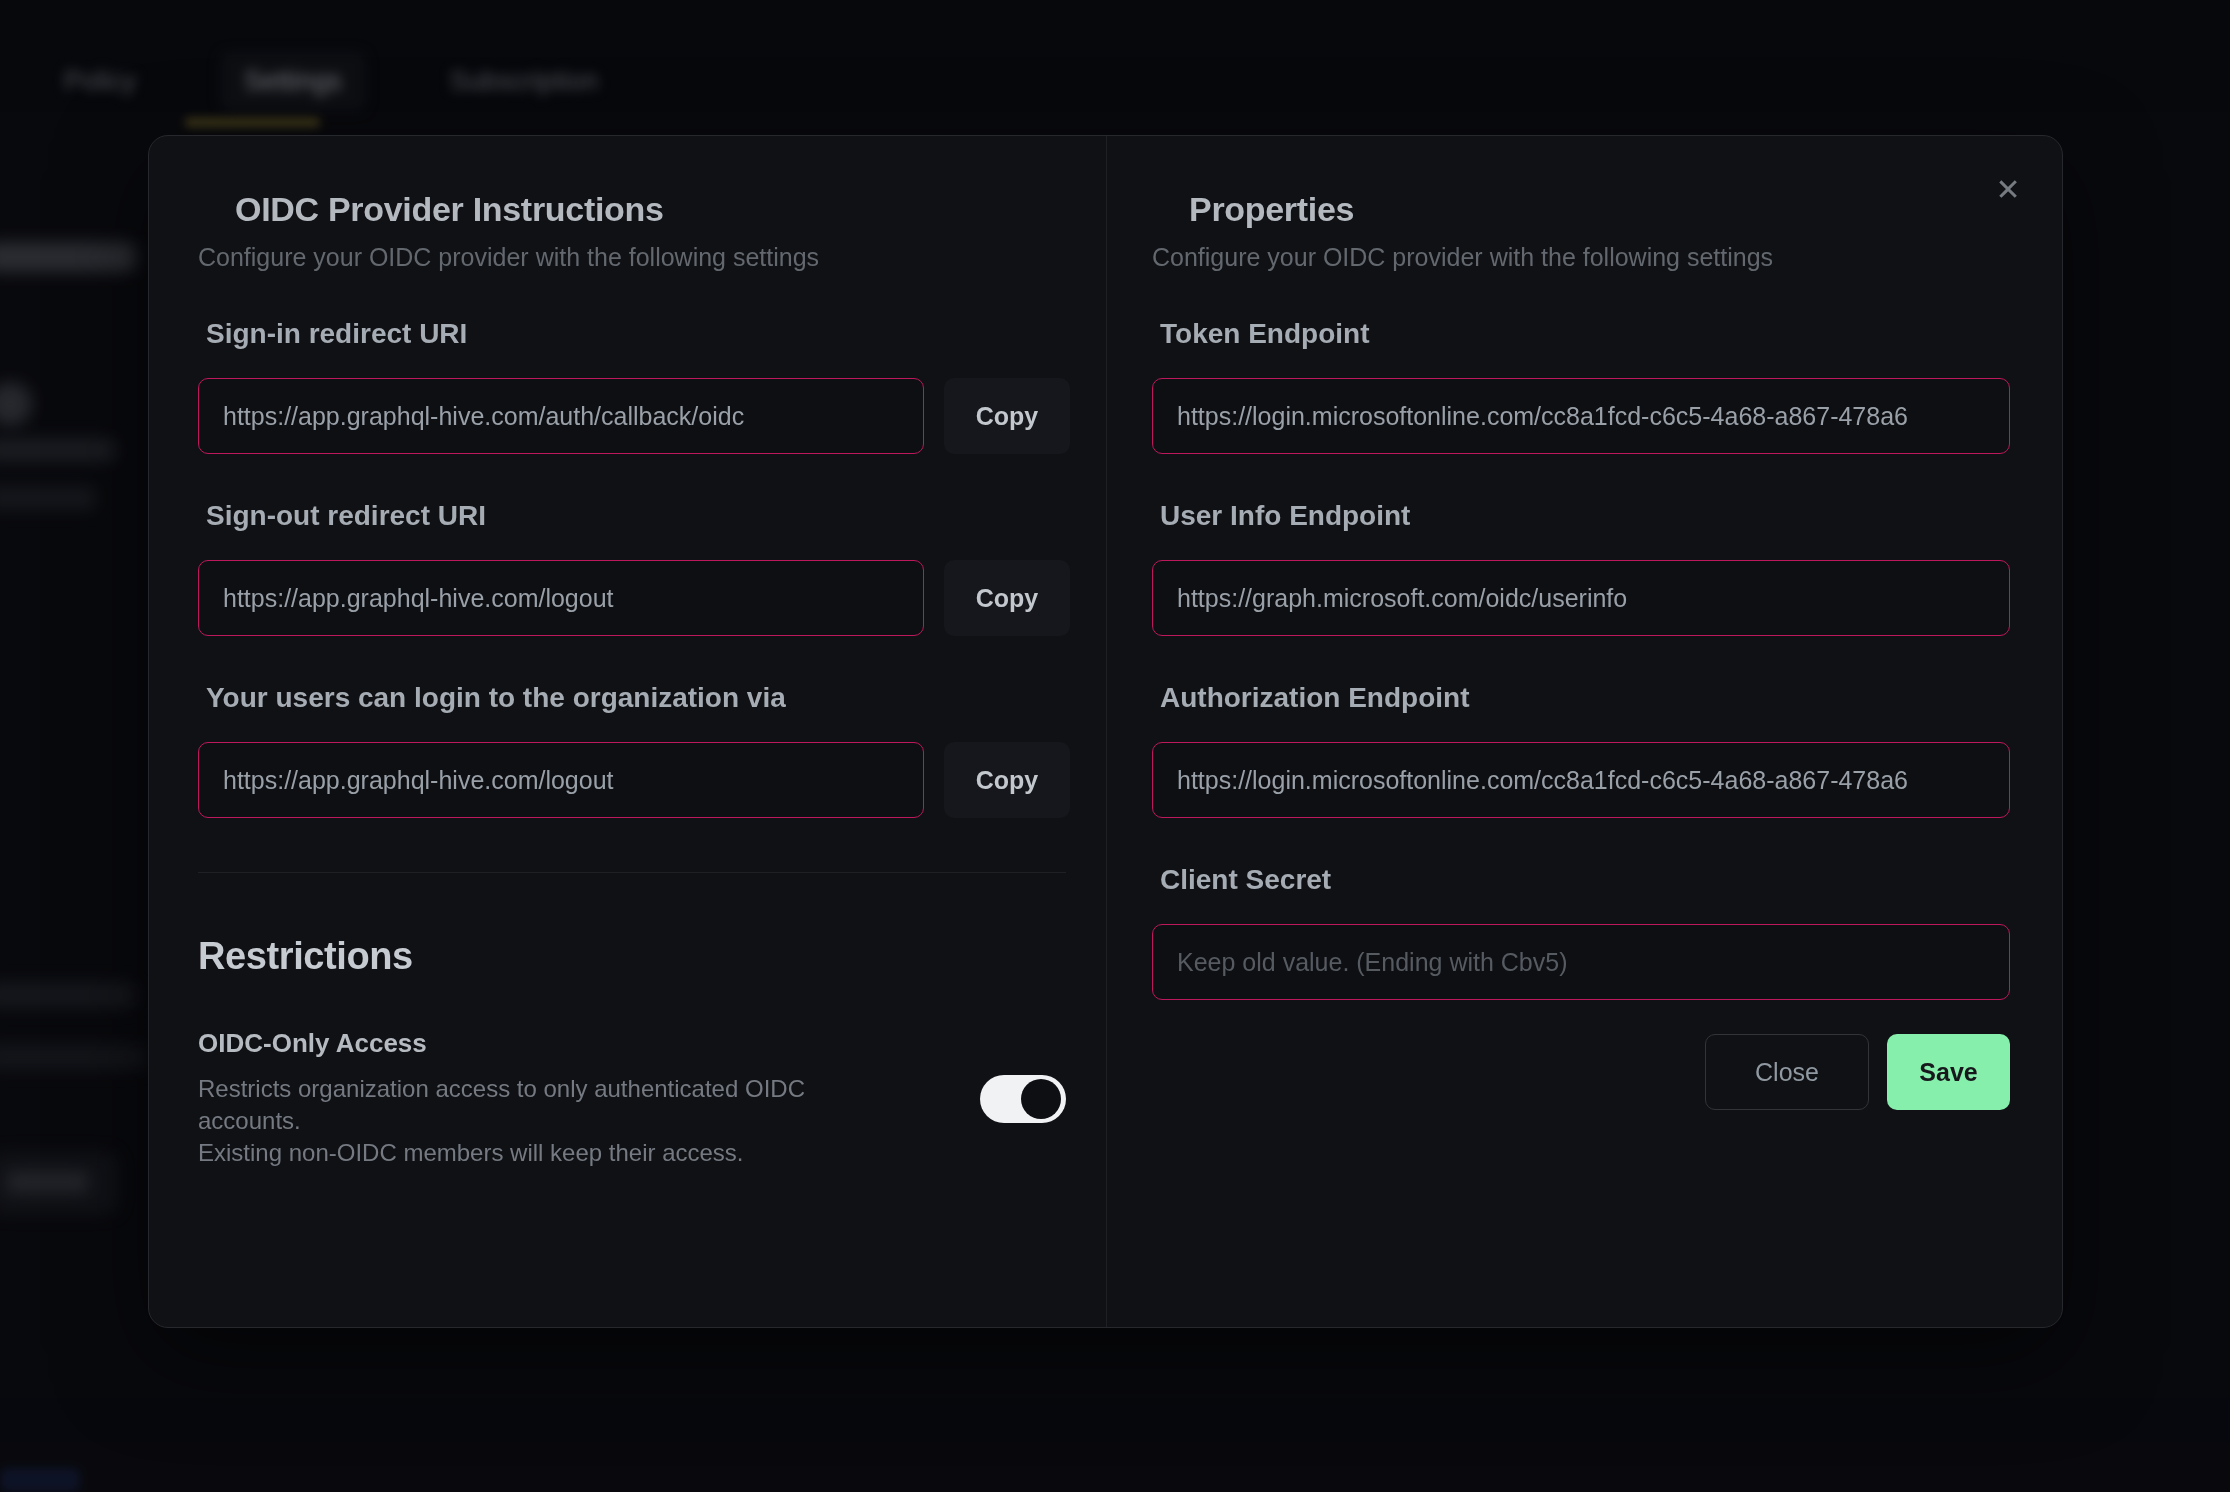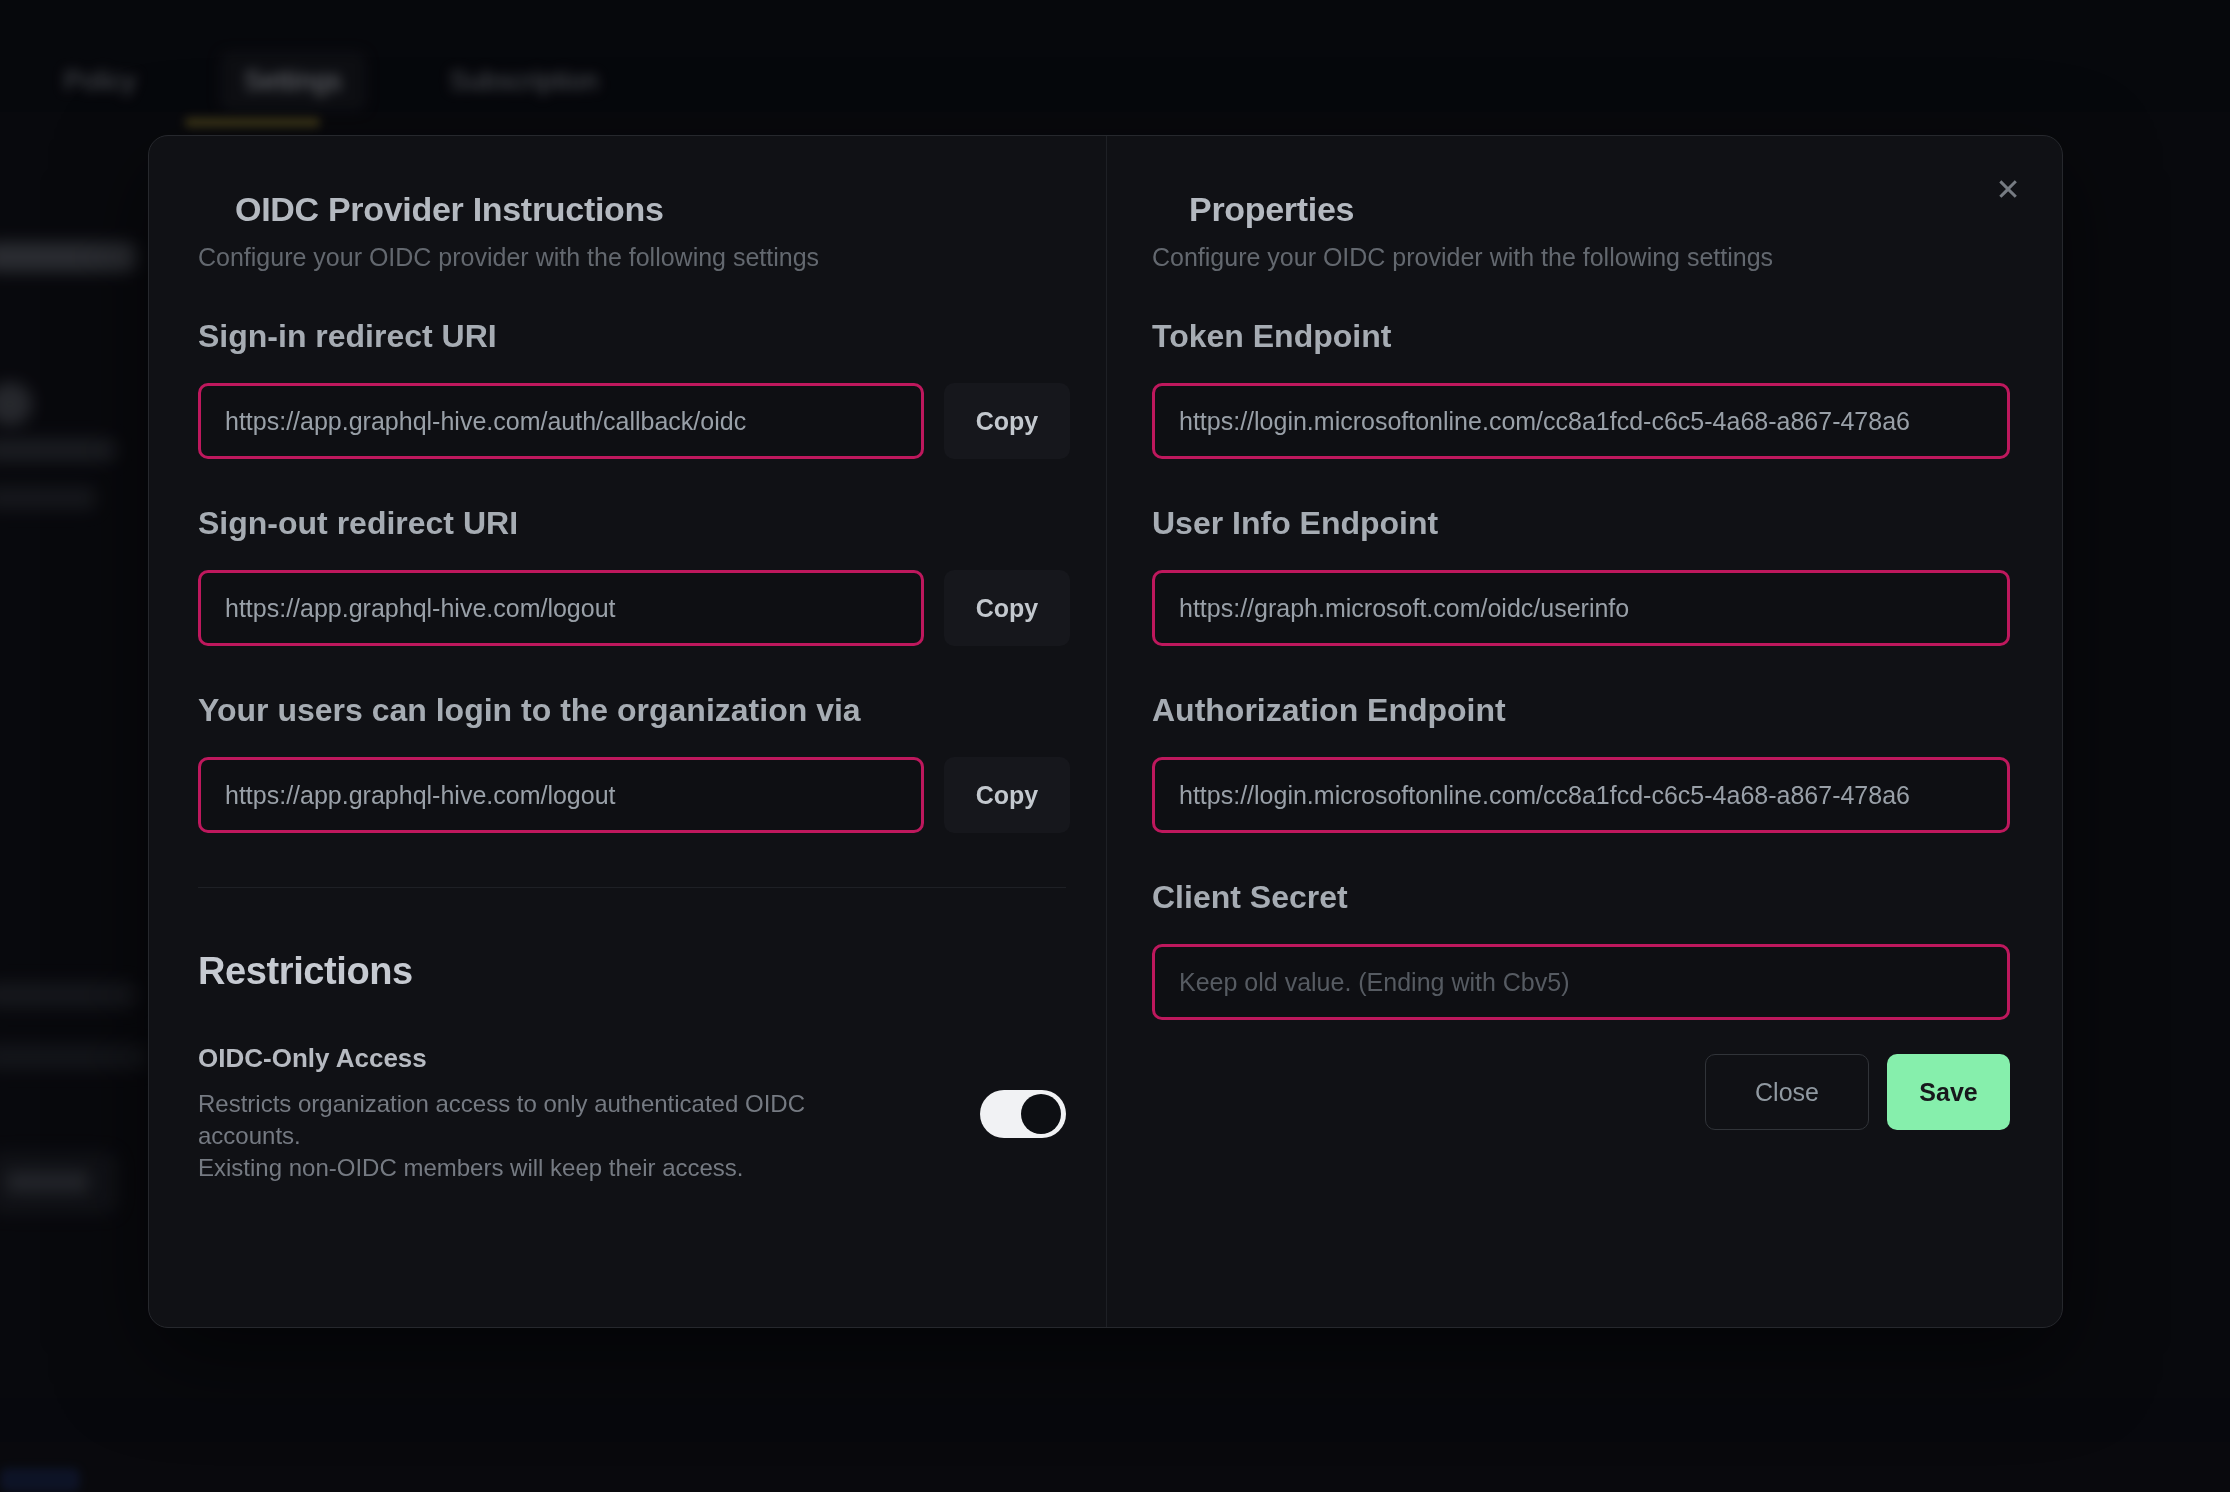--- a/index.html
+++ b/index.html
@@ -52,24 +52,24 @@
   }
   .columns { display: flex; width: 100%; height: 100%; }
   .col-left { width: 957px; padding: 54px 36px 0 49px; }
   .v-divider { width: 1px; background: #1e2025; height: 100%; }
   .col-right { flex: 1; padding: 54px 52px 0 45px; display: flex; flex-direction: column; }
 
   .col-title { font-size: 34px; font-weight: 600; color: #b4b9c0; letter-spacing: -0.3px; margin-left: 37px; }
   .col-subtitle { margin-top: 14px; font-size: 25px; color: #63686f; }
 
   .field { margin-top: 46px; }
-  .field-label { font-size: 32px; font-weight: 600; color: #a6acb3; }
+  .field-label { font-size: 28px; font-weight: 600; color: #a6acb3; margin-left: 8px; }
   .field-row { display: flex; margin-top: 28px; align-items: stretch; }
   .text-input {
-    height: 76px; background: #0e0f13; border: 3px solid #be185d; border-radius: 10px;
+    height: 76px; background: #0e0f13; border: 1px solid #be185d; border-radius: 10px;
     color: #99a0a8; font-size: 25px; padding: 0 24px; width: 100%;
     font-family: "Liberation Sans", "DejaVu Sans", sans-serif;
     white-space: nowrap; overflow: hidden; outline: none;
   }
   .text-input::placeholder { color: #565b62; }
   .col-left .text-input { width: 727px; }
   .copy-btn {
     width: 126px; height: 76px; margin-left: 20px; flex: none;
     background: #16171c; border: none; border-radius: 10px;
     color: #c3c8ce; font-size: 25px; font-weight: 600; cursor: pointer;

